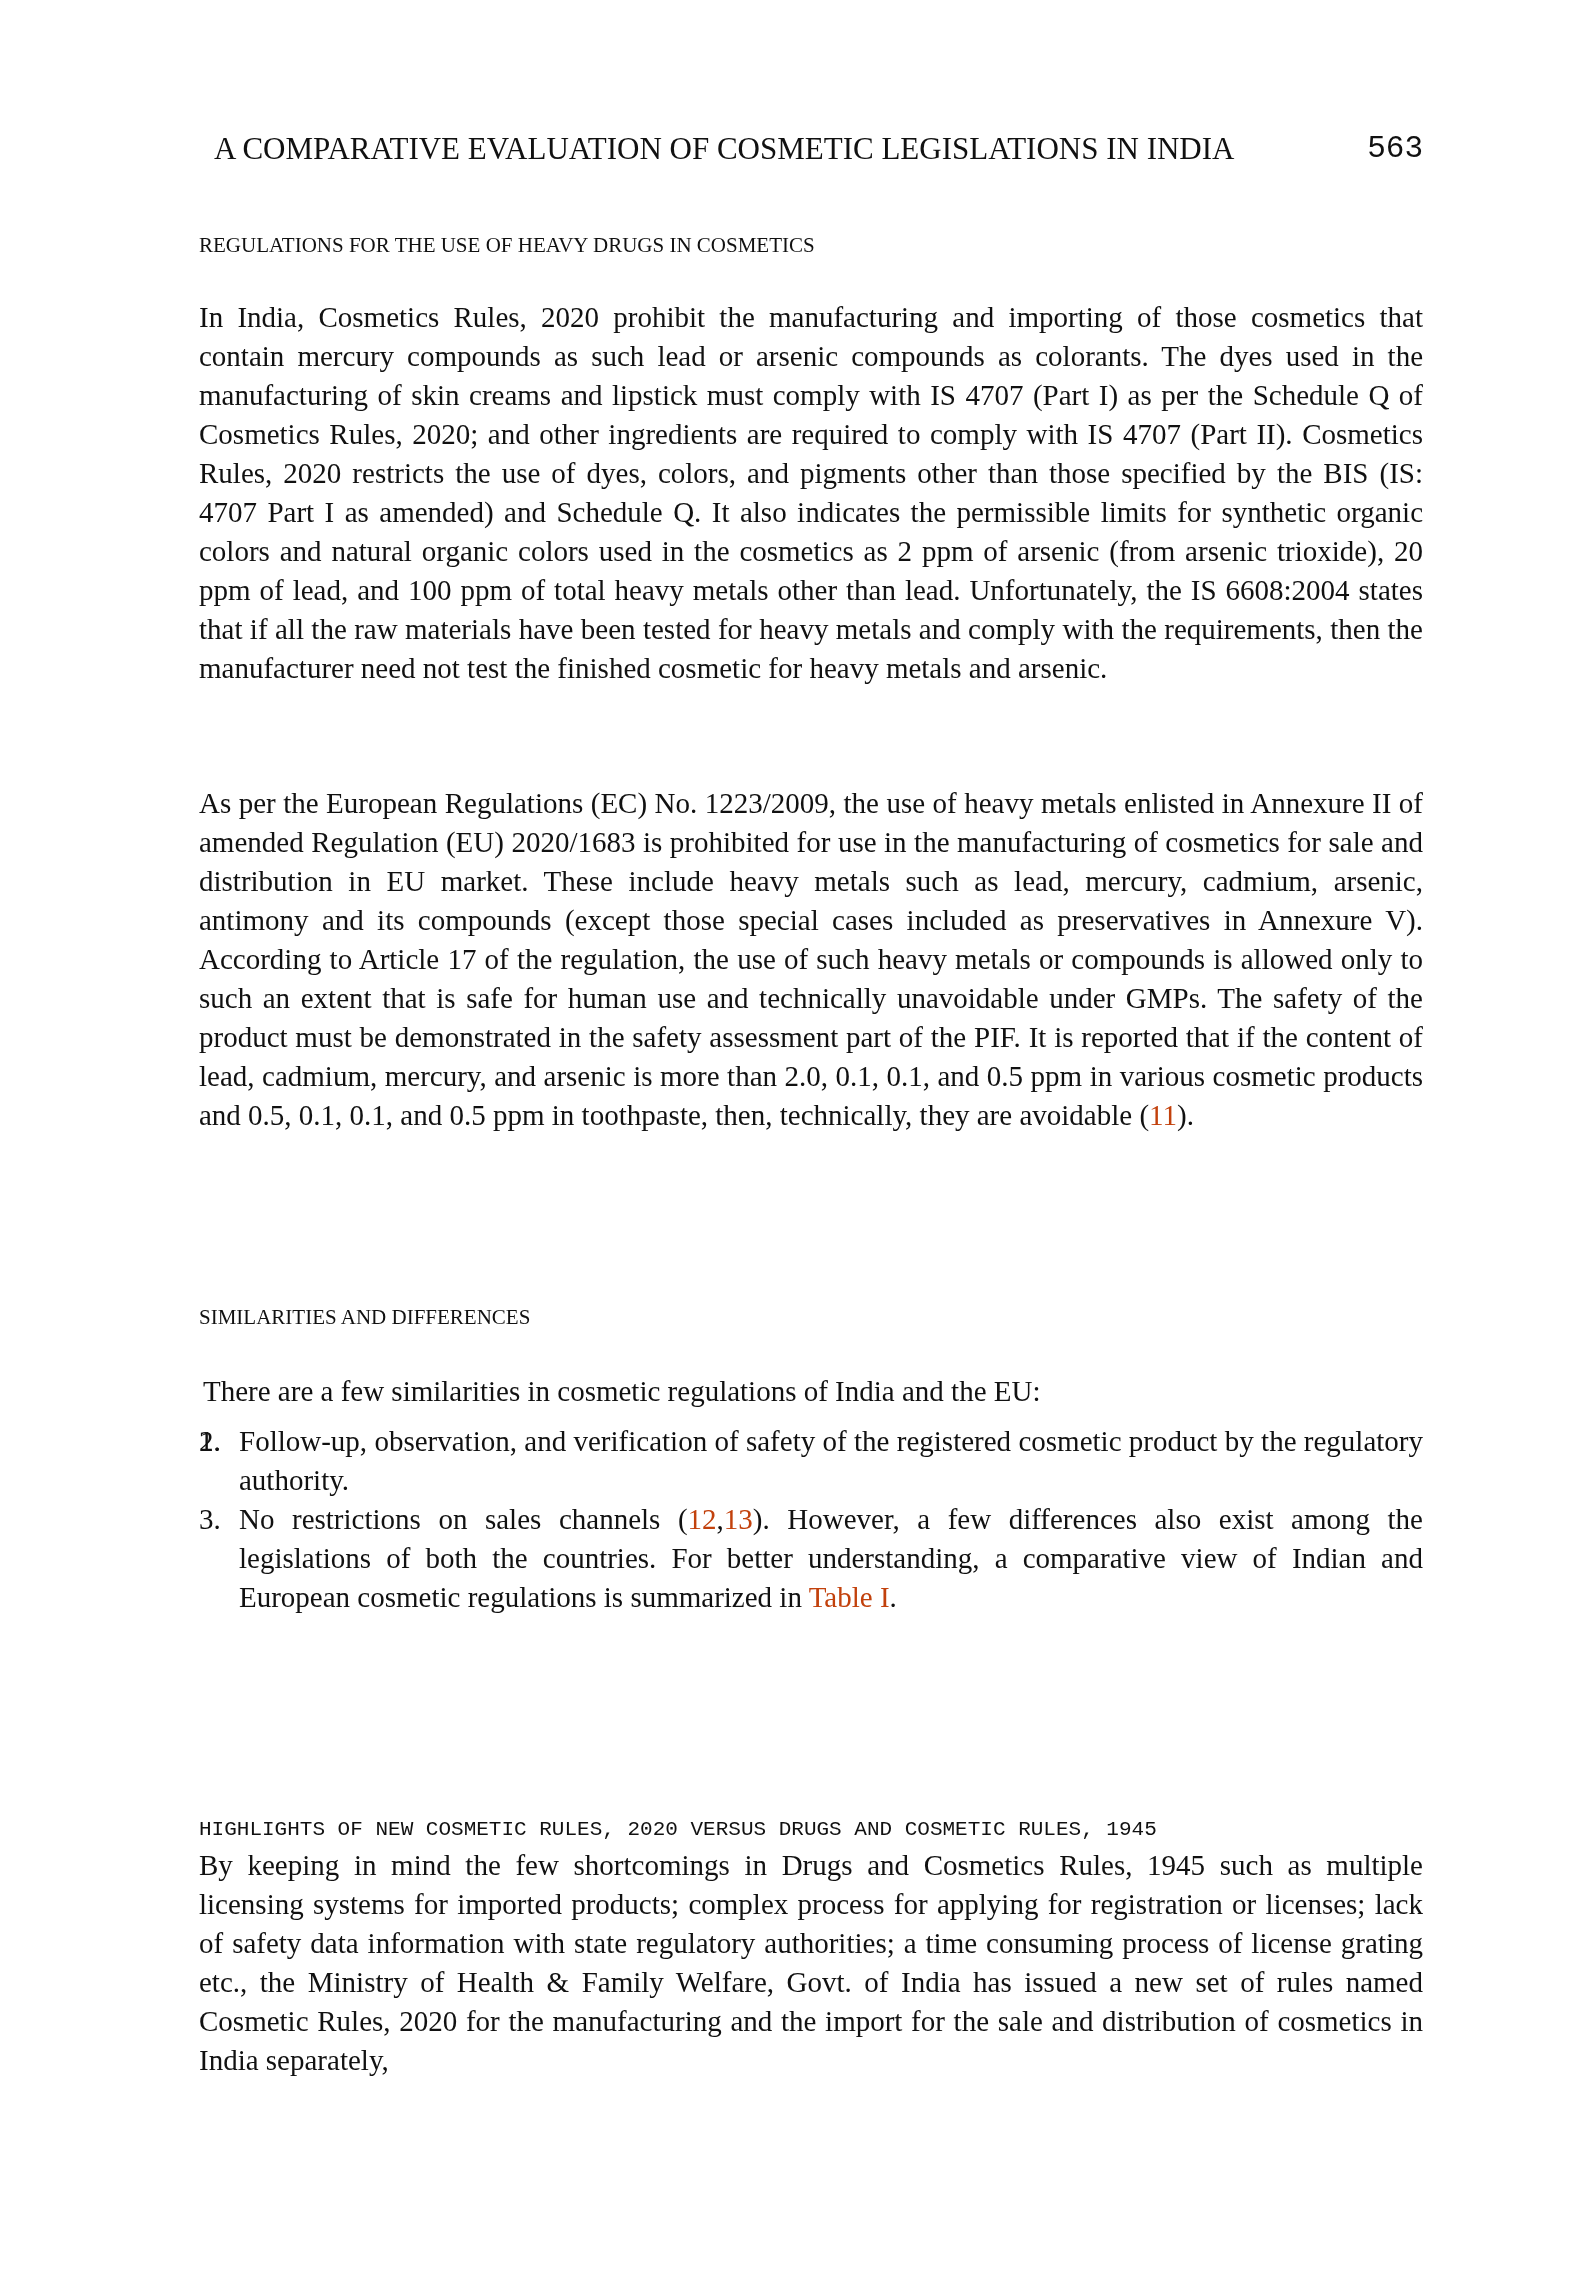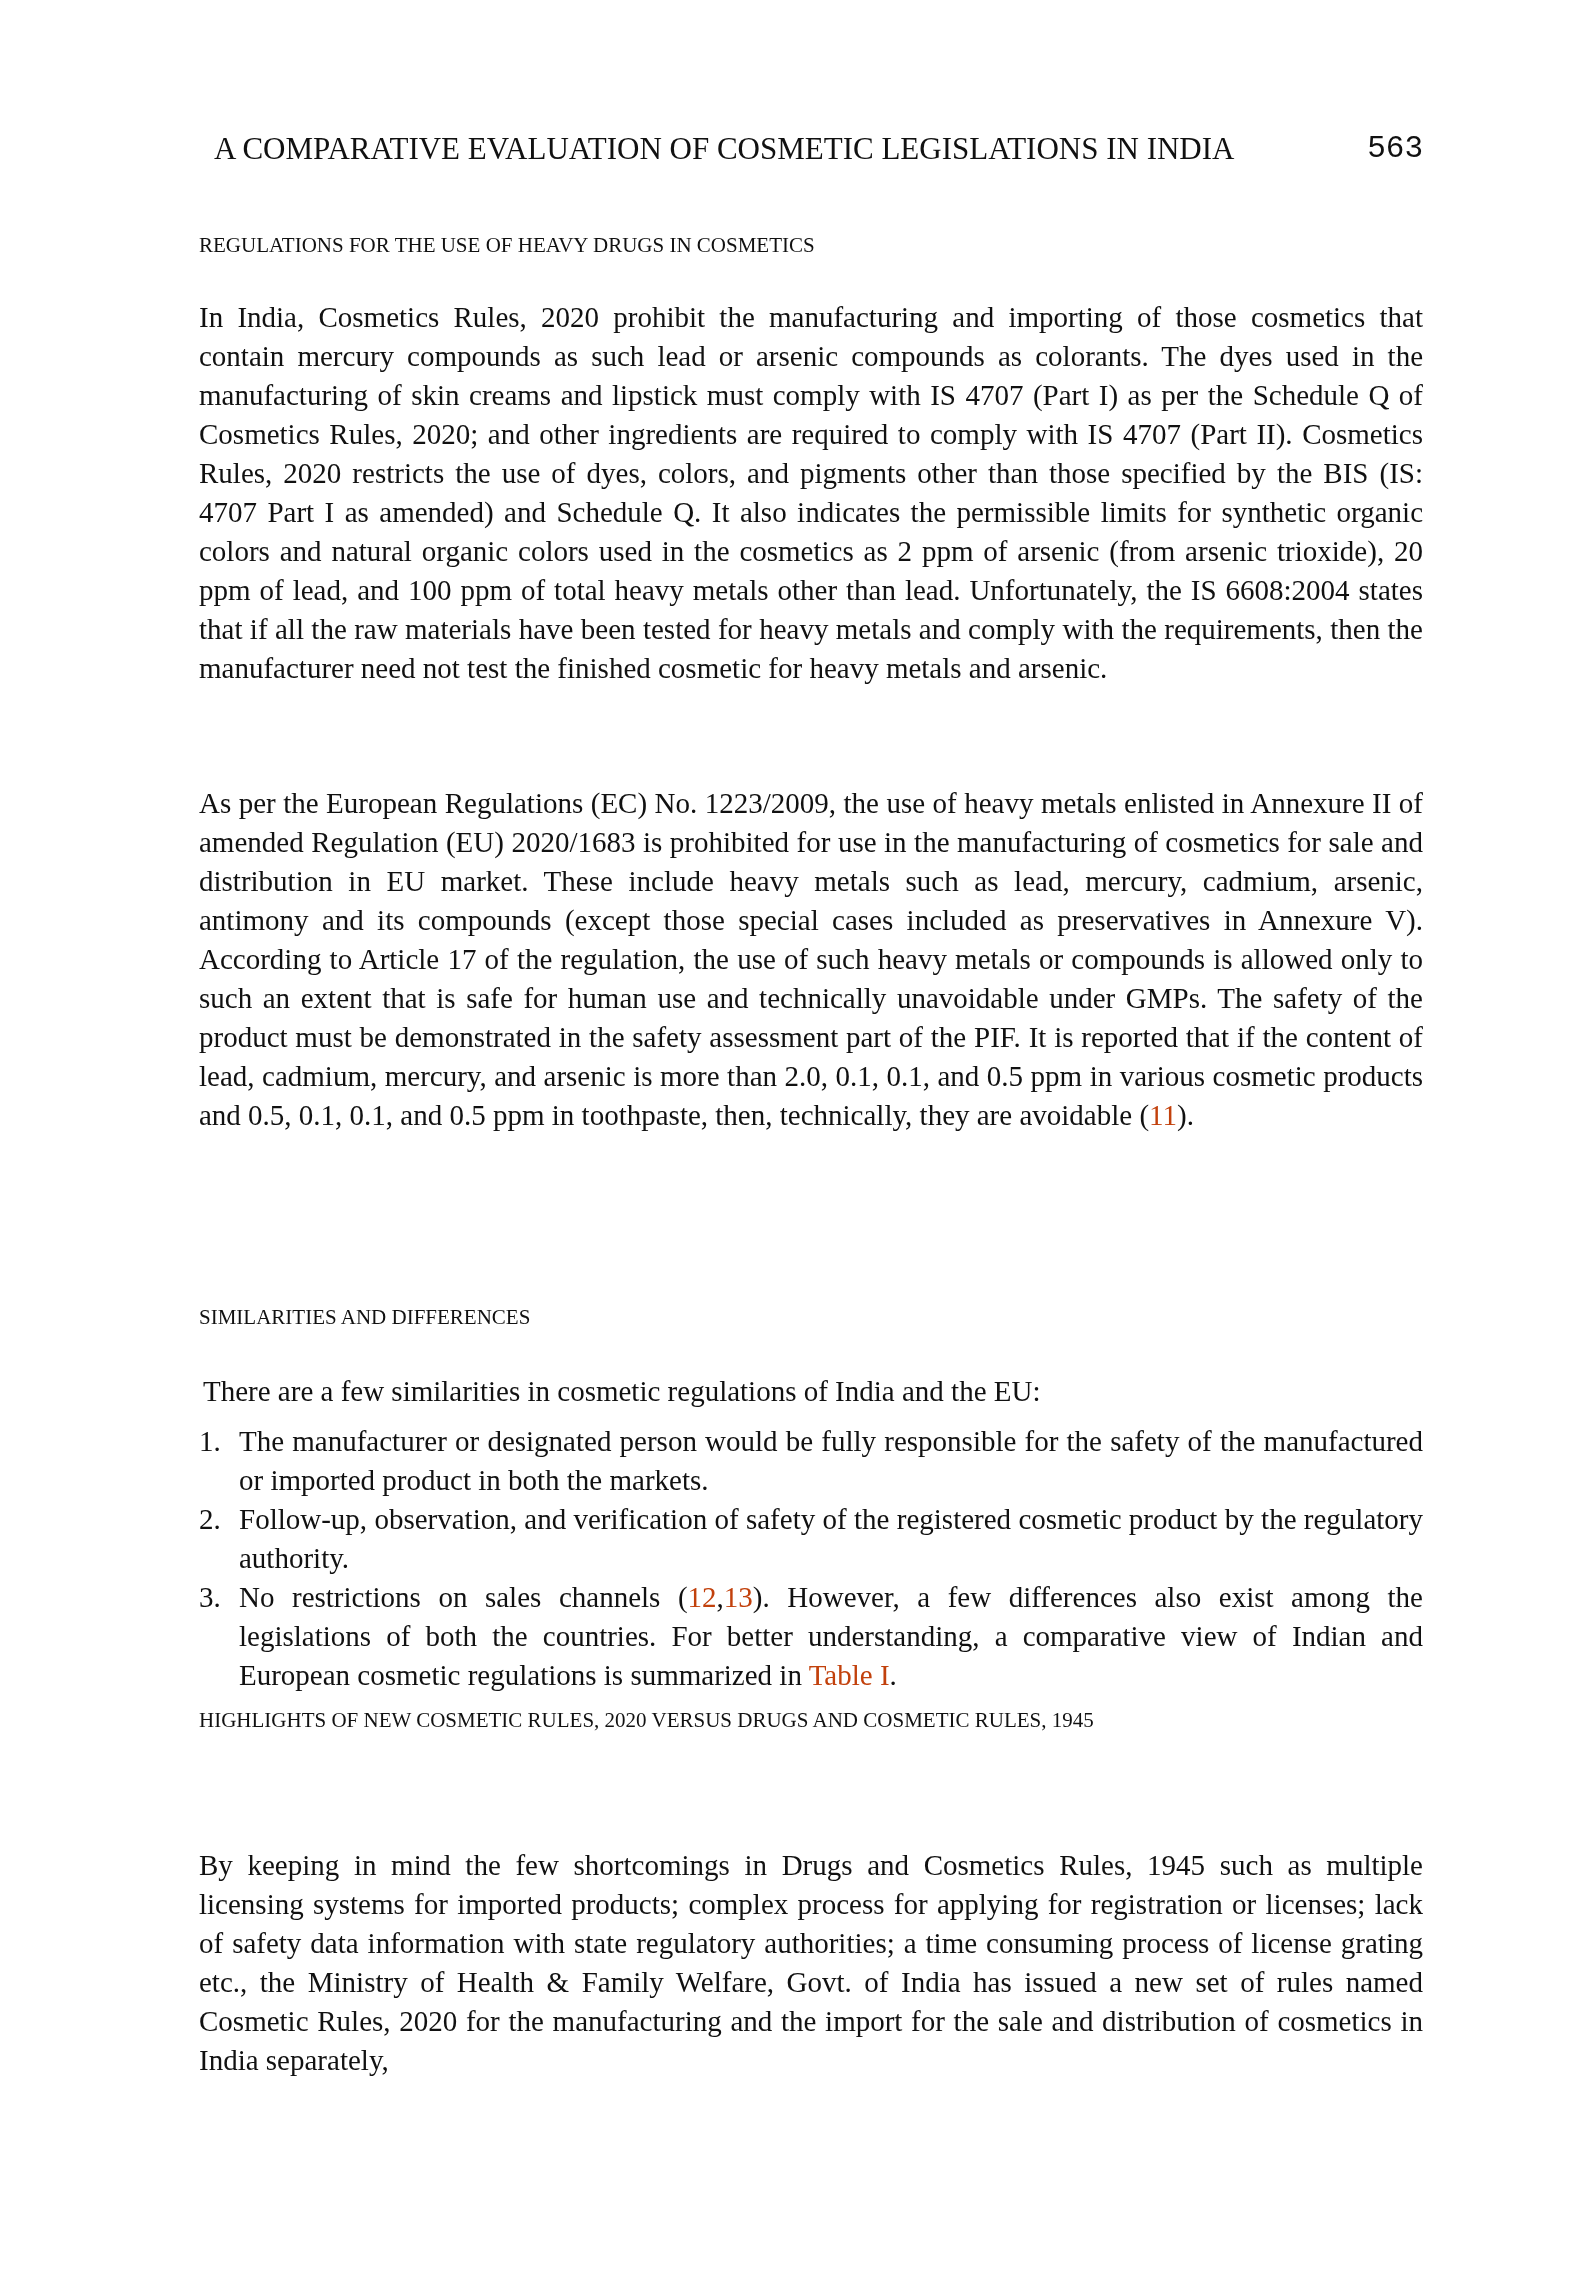--- a/index.html
+++ b/index.html
@@ -95,30 +95,29 @@
 
   <p class="para" style="top:784px; margin:0;"><span>As per the European Regulations (EC) No. 1223/2009, the use of heavy metals enlisted in Annexure II of amended Regulation (EU) 2020/1683 is prohibited for use in the manufacturing of cosmetics for sale and distribution in EU market. These include heavy metals such as lead, mercury, cadmium, arsenic, antimony and its compounds (except those special cases included as preservatives in Annexure V). According to Article 17 of the regulation, the use of such heavy metals or compounds is allowed only to such an extent that is safe for human use and technically unavoidable under GMPs. The safety of the product must be demonstrated in the safety assessment part of the PIF. It is reported that if the content of lead, cadmium, mercury, and arsenic is more than 2.0, 0.1, 0.1, and 0.5 ppm in various cosmetic products and 0.5, 0.1, 0.1, and 0.5 ppm in toothpaste, then, technically, they are avoidable (</span><a class="ref" href="#">11</a><span>).</span></p>
 
   <div class="section-head" style="top:1304px;">SIMILARITIES AND DIFFERENCES</div>
 
   <p class="para single" style="top:1368px; margin:4px;">There are a few similarities in cosmetic regulations of India and the EU:</p>
 
   <ol class="list" style="top:1422px;">
     <li style="margin-bottom:0;">
       <span class="num">1.</span>
-      <span>The manufacturer or designated person would be fully responsible for the safety of the manufactured or imported product in both the markets.</span>
     </li>
     <li style="margin-bottom:0;">
       <span class="num">2.</span>
       <span>Follow-up, observation, and verification of safety of the registered cosmetic product by the regulatory authority.</span>
     </li>
     <li style="margin-bottom:0;">
       <span class="num">3.</span>
       <span><span>No restrictions on sales channels (</span><a class="ref" href="#">12</a><span>,</span><a class="ref" href="#">13</a><span>). However, a few differences also exist among the legislations of both the countries. For better understanding, a comparative view of Indian and European cosmetic regulations is summarized in </span><a class="ref" href="#">Table I</a><span>.</span></span>
     </li>
   </ol>
 
-  <div class="section-head" style="top:1707px;">HIGHLIGHTS OF NEW COSMETIC RULES, 2020 VERSUS DRUGS AND COSMETIC RULES, 1945</div>
+  <div class="section-head" style="top:1817px;font-family:Liberation Mono, monospace;">HIGHLIGHTS OF NEW COSMETIC RULES, 2020 VERSUS DRUGS AND COSMETIC RULES, 1945</div>
 
   <p class="para" style="top:1846px; margin:0;">By keeping in mind the few shortcomings in Drugs and Cosmetics Rules, 1945 such as multiple licensing systems for imported products; complex process for applying for registration or licenses; lack of safety data information with state regulatory authorities; a time consuming process of license grating etc., the Ministry of Health &amp; Family Welfare, Govt. of India has issued a new set of rules named Cosmetic Rules, 2020 for the manufacturing and the import for the sale and distribution of cosmetics in India separately,</p>
 
 </div>
 
 
 </body></html>

